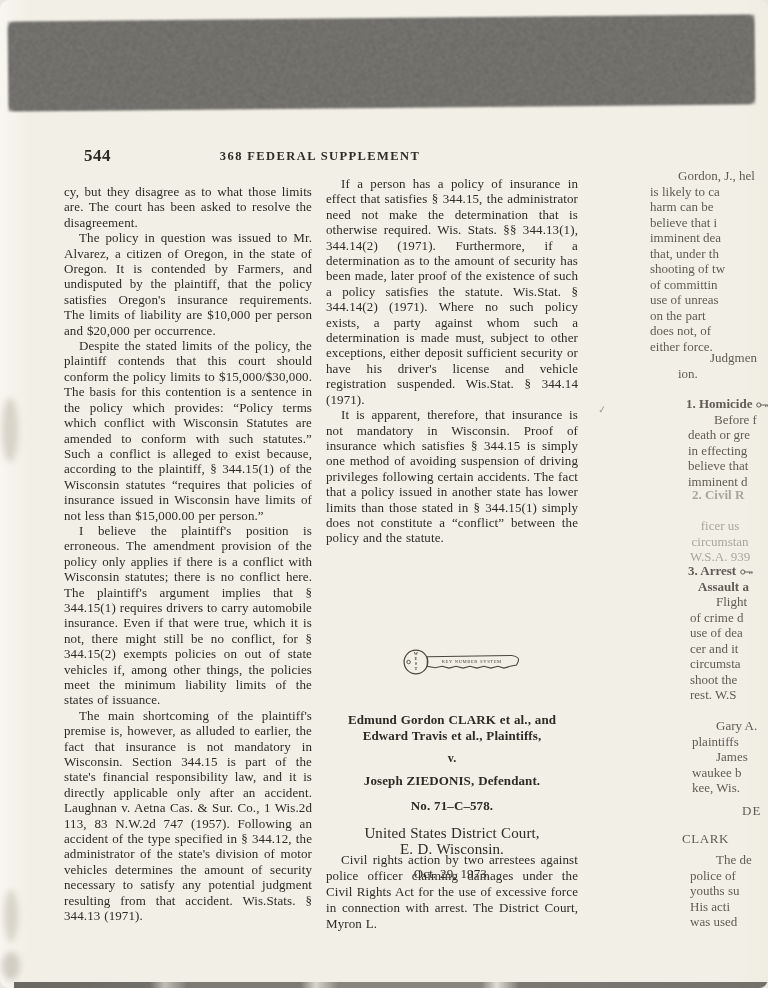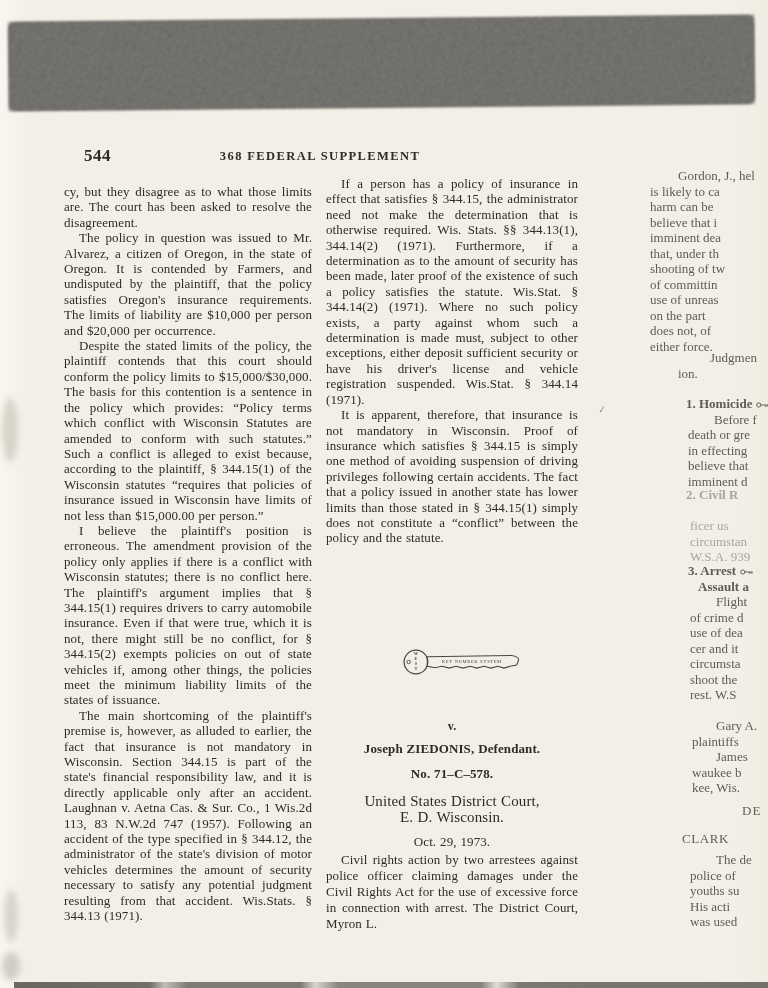--- a/index.html
+++ b/index.html
@@ -1,20 +1,21 @@
 <!DOCTYPE html>
 <html><head>
 <meta charset="utf-8">
 <style>
   html,body{margin:0;padding:0;background:#e8e6df;}
   .page{
     position:relative;width:768px;height:988px;overflow:hidden;
     background:linear-gradient(90deg,#f8f6f0 0px,#f2efe6 28px,#f2efe6 740px,#efece2 768px);
     font-family:"Liberation Serif","DejaVu Serif",serif;
     color:#2e2b27;
+    border-radius:9px;
   }
   
   .top-band{position:absolute;left:8px;top:18px;width:747px;height:90px;
     transform:rotate(-0.55deg);filter:blur(0.9px);}
   .top-band svg{display:block;width:100%;height:100%;}
   
   .header{position:absolute;left:64px;top:146px;width:512px;height:20px;}
   .pagenum{position:absolute;left:20px;top:0;font-weight:700;font-size:17px;letter-spacing:.5px;}
   .runhead{position:absolute;left:0;right:0;top:3px;text-align:center;font-weight:700;
     font-size:12.5px;letter-spacing:1.4px;}
@@ -44,21 +45,21 @@
     color:#46423b;opacity:.85;}
   .b{position:absolute;left:0;}
   .cut-line,.jline{white-space:nowrap;}
   .b1{top:168px;margin-left:10px;}
   .b1 .cut-line:first-child{margin-left:28px;text-align:right;}
   .b2{top:350px;}
   .j1{margin-left:70px;} .j2{margin-left:38px;}
   .hn .hn-head{font-weight:700;white-space:nowrap;}
   .hn1{top:396px;margin-left:46px;}
   .hn1 .cut-line{margin-left:2px;} .hn1 .cut-line:first-child{margin-left:28px;}
-  .hn2{top:487px;margin-left:46px;opacity:.5;}
+  .hn2{top:487px;margin-left:46px;opacity:.5;text-align:center;}
   .hn2 .cut-line{margin-left:4px;}
   .hn3{top:563px;margin-left:48px;}
   .hn-head2{font-weight:700;margin-left:10px;white-space:nowrap;}
   .hn3 .cut-line{margin-left:2px;} .hn3 .cut-line:first-child{margin-left:28px;}
   .attorneys{top:718px;margin-left:52px;}
   .attorneys .cut-line:nth-child(1),.attorneys .cut-line:nth-child(3){margin-left:24px;}
   .de{top:803px;margin-left:102px;white-space:nowrap;letter-spacing:1px;}
   .judge{top:831px;margin-left:42px;white-space:nowrap;letter-spacing:.6px;}
   .op{top:852px;margin-left:50px;}
   .op .cut-line:first-child{margin-left:26px;}
@@ -126,20 +127,21 @@
         <text x="16" y="9.5" font-size="5" font-weight="bold" text-anchor="middle" fill="currentColor">W</text>
         <text x="16" y="15.5" font-size="5" font-weight="bold" text-anchor="middle" fill="currentColor">E</text>
         <text x="16" y="21.5" font-size="5" font-weight="bold" text-anchor="middle" fill="currentColor">S</text>
         <text x="16" y="27.5" font-size="5" font-weight="bold" text-anchor="middle" fill="currentColor">T</text>
         <path d="M29 12 L126 10.5 Q136 12 133 18 L131.5 21.5 L124 23 L117 25 L110 23 L102 25 L94 23 L86 25 L78 23 L70 25 L62 23 L54 25 L46 23 L38 24.5 L29 23 Z" fill="none" stroke="currentColor" stroke-width="1.2"></path>
         <text x="80" y="19.5" font-size="5.4" text-anchor="middle" letter-spacing="0.6" fill="currentColor">KEY NUMBER SYSTEM</text>
       </svg>
     </div>
 
     <div class="caption">
+      <div class="cap-parties">Edmund Gordon CLARK et al., and Edward Travis et al., Plaintiffs,</div>
       <div class="cap-v">v.</div>
       <div class="cap-def">Joseph ZIEDONIS, Defendant.</div>
       <div class="cap-no">No. 71–C–578.</div>
       <div class="cap-court">
         <div>United States District Court,</div>
         <div>E. D. Wisconsin.</div>
       </div>
       <div class="cap-date">Oct. 29, 1973.</div>
     </div>
 

